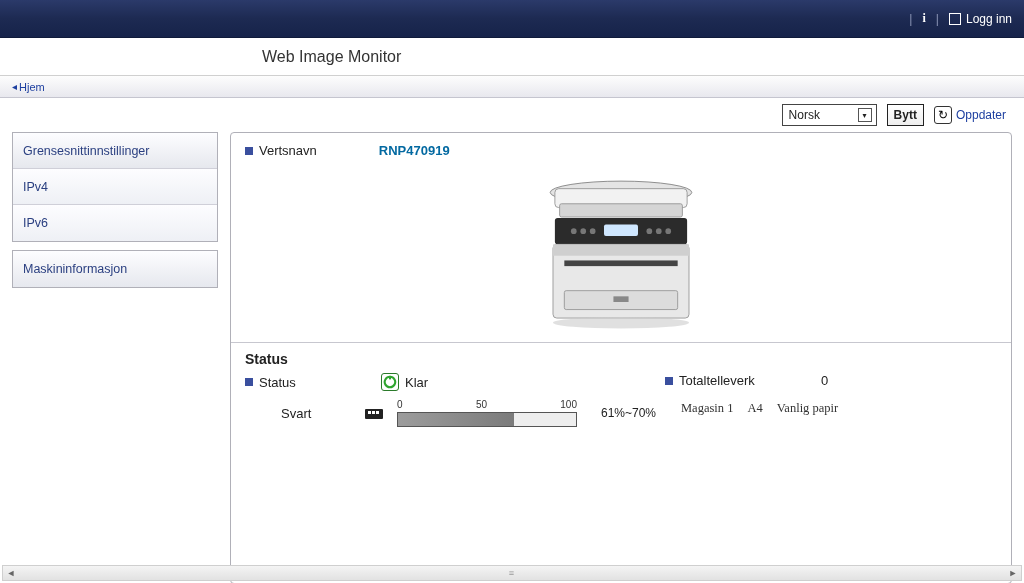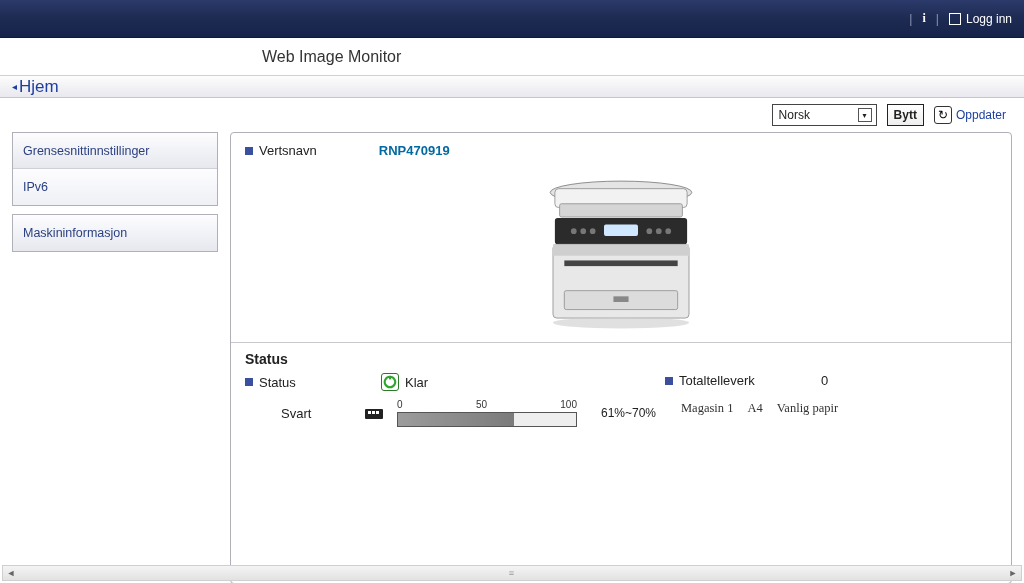--- a/index.html
+++ b/index.html
@@ -34,35 +34,35 @@
   
   
   .breadcrumb-row {
     height: 22px;
     background: linear-gradient(to bottom, #fdfdfd, #e8e8ee);
     border-bottom: 1px solid #c5c5cf;
     display: flex;
     align-items: center;
     padding: 0 12px;
   }
-  .breadcrumb-row a { color: #1d3fa0; text-decoration: none; font-size: 17px; }
+  .breadcrumb-row a { color: #1d3fa0; text-decoration: none; font-size: 11px; }
   .bc-arrow { color: #1d3fa0; margin-right: 2px; font-size: 10px; }
   
   
   .content-toolbar {
     display: flex;
     justify-content: flex-end;
     align-items: center;
     gap: 10px;
     padding: 6px 18px 2px 0;
   }
   .lang-select {
     border: 1px solid #444;
     height: 22px;
-    width: 105px;
+    width: 95px;
     display: inline-flex;
     align-items: center;
     justify-content: space-between;
     padding: 0 4px 0 6px;
     background: #fff;
     cursor: pointer;
   }
   .lang-select .caret {
     width: 14px; height: 14px;
     border: 1px solid #555;
@@ -250,20 +250,23 @@
     <span>Oppdater</span>
   </div>
 </div>
 
 <div class="main">
 
   <div class="sidebar">
     <div class="sidegroup">
       <div class="sideitem heading">
         <span>Grensesnittinnstillinger</span>
+      </div>
+      <div class="sideitem">
+        <span>IPv4</span>
       </div>
       <div class="sideitem">
         <span>IPv6</span>
       </div>
     </div>
     <div class="sidegroup">
       <div class="sideitem heading">
         <span>Maskininformasjon</span>
       </div>
     </div>

